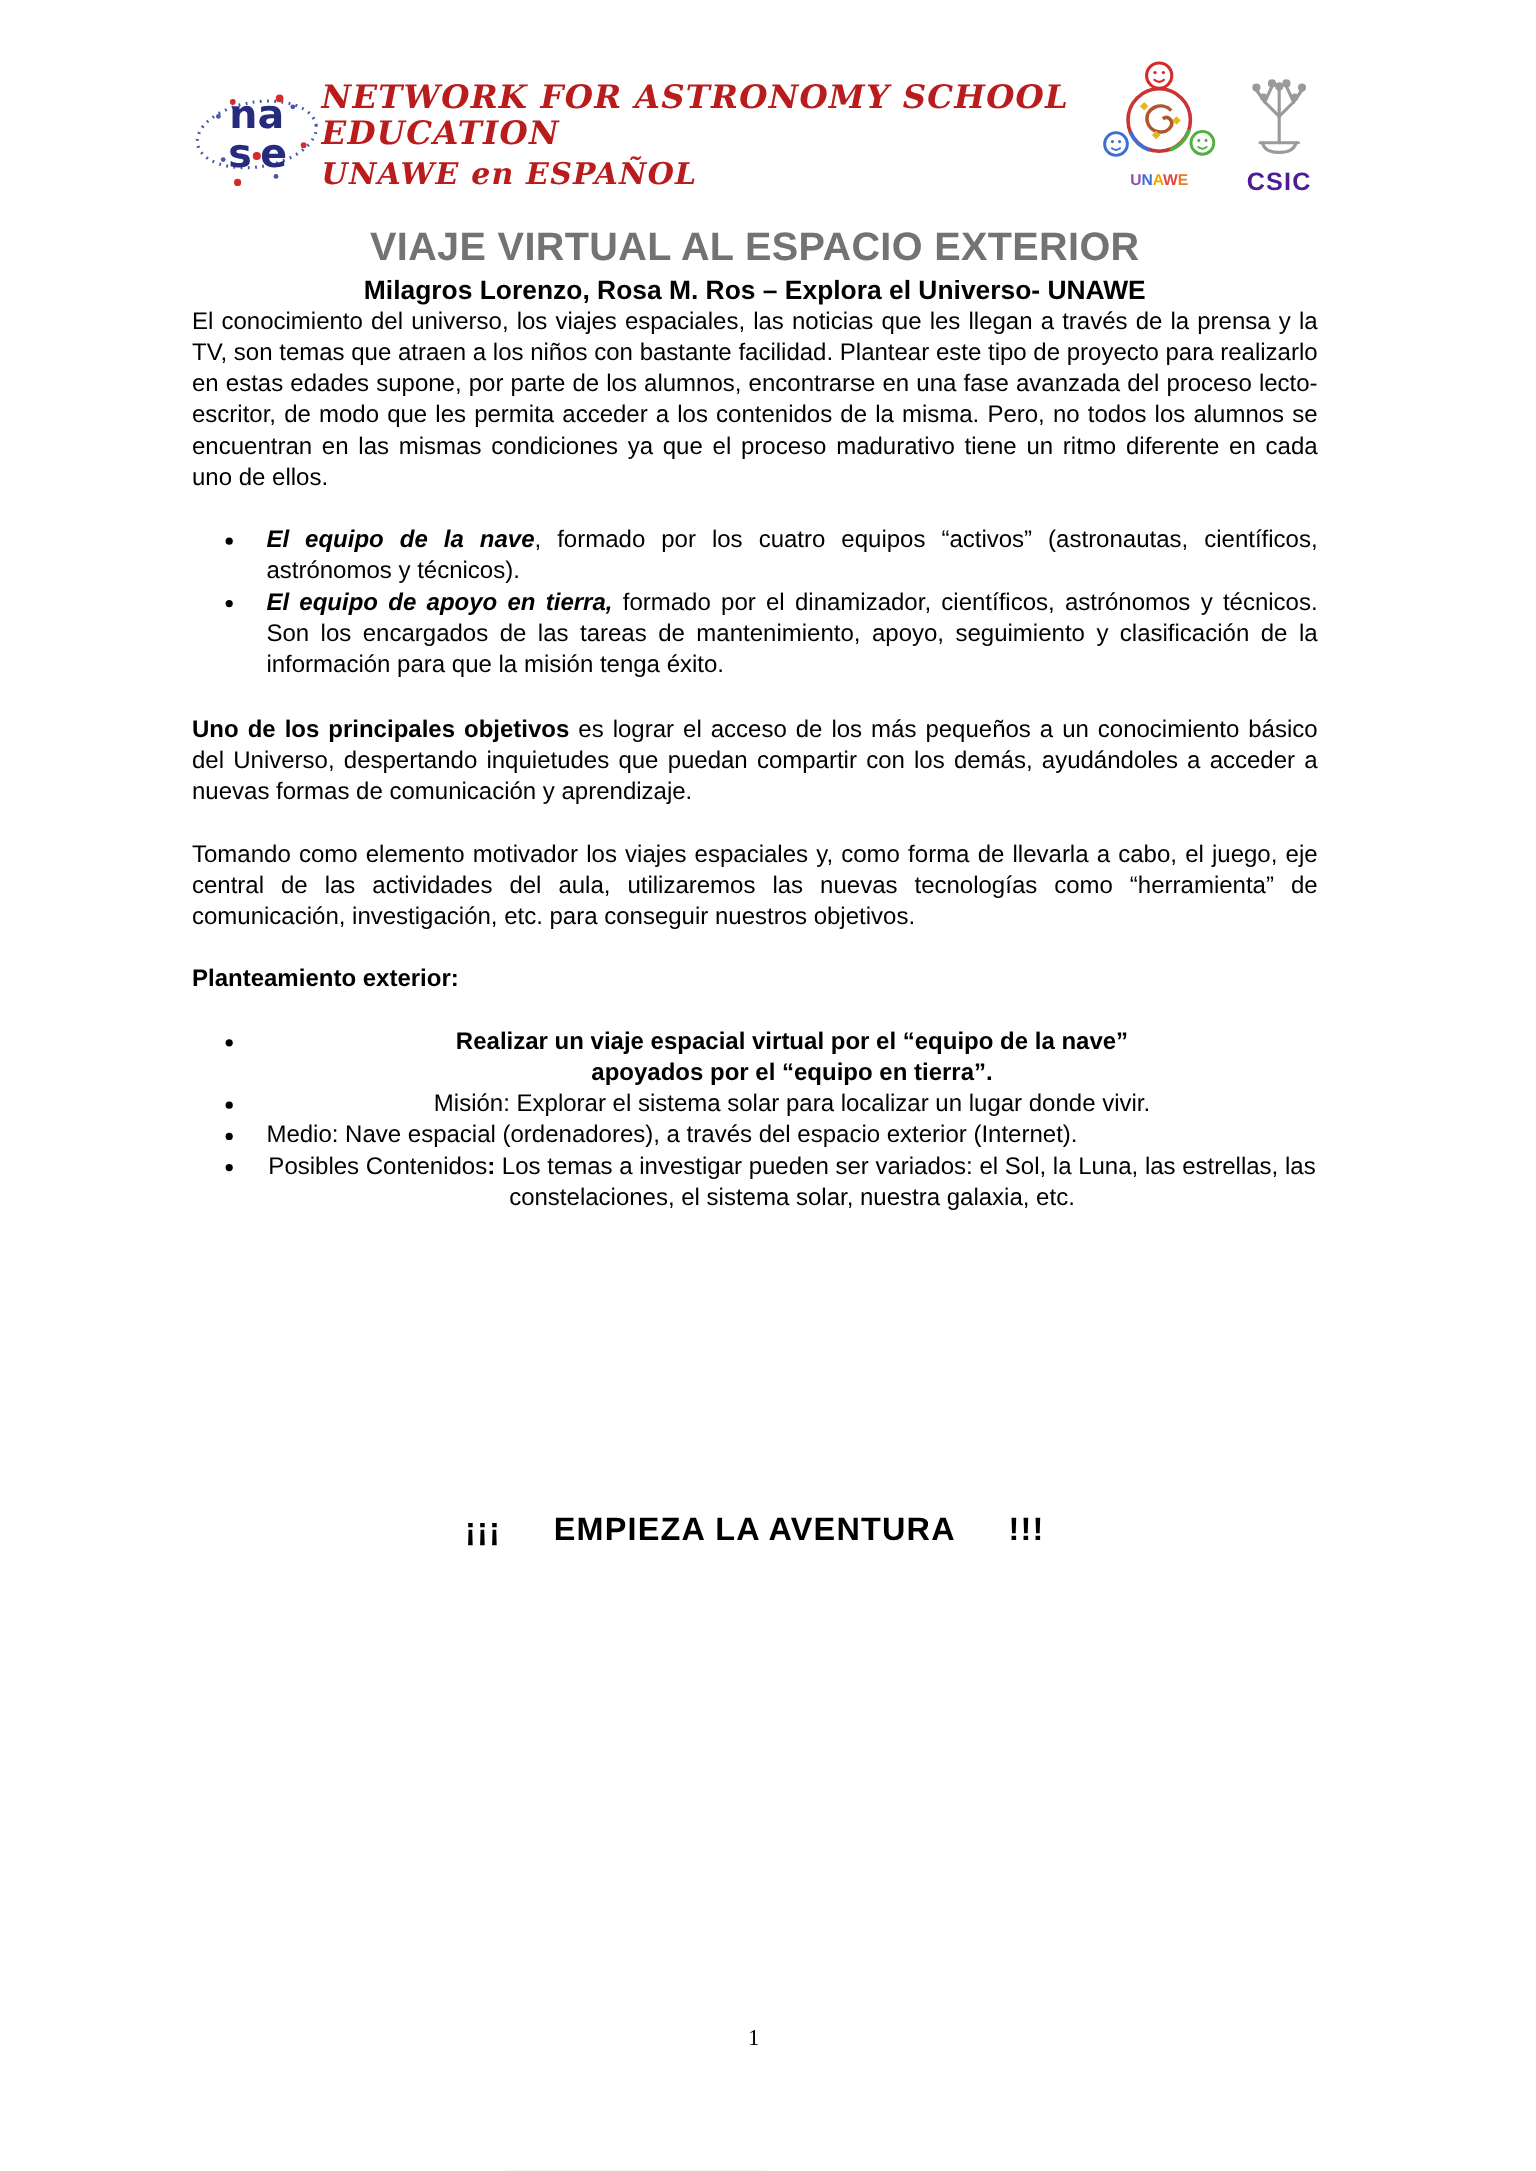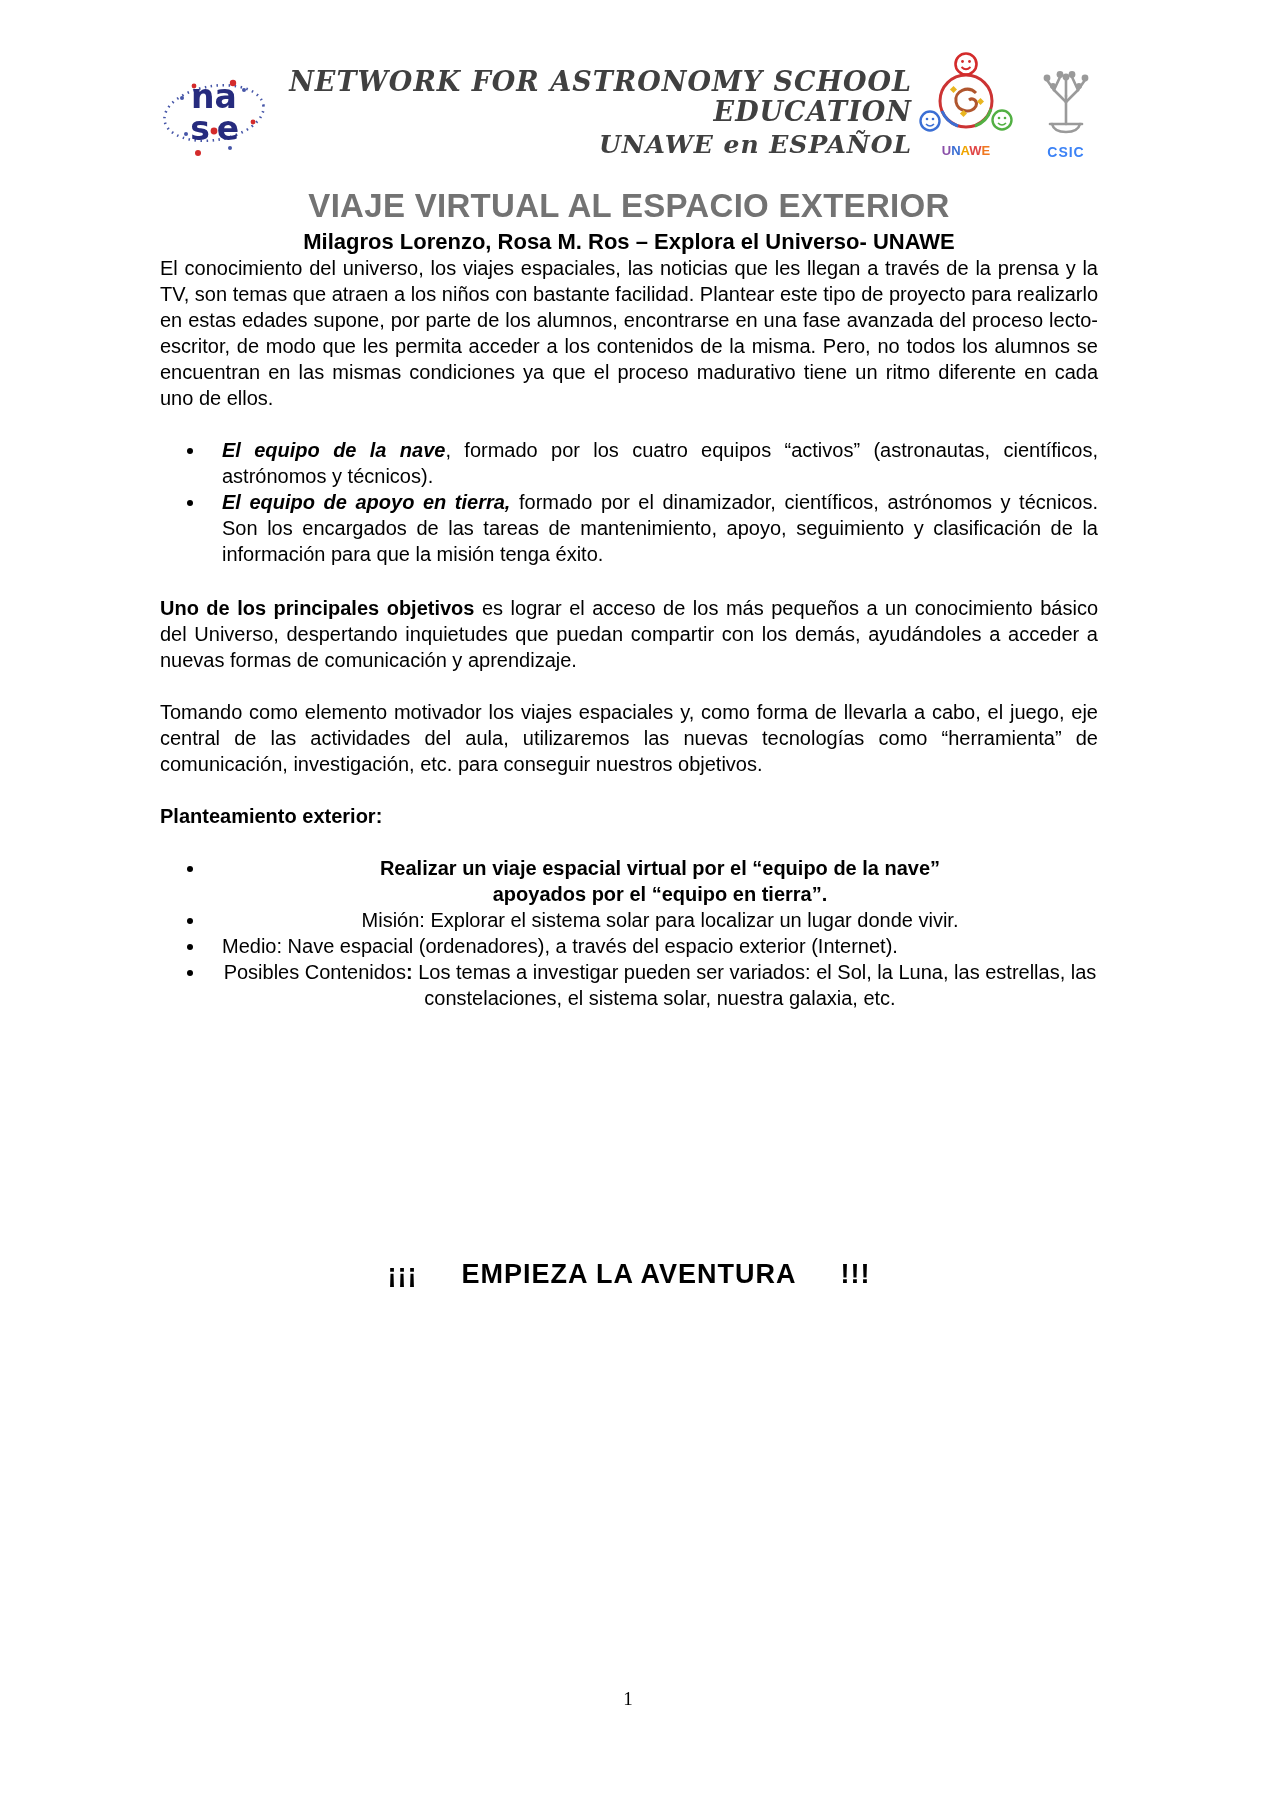--- a/index.html
+++ b/index.html
@@ -5,27 +5,27 @@
   html,body{margin:0;padding:0;background:#e8e8e8;}
   .page{
     width:1280px;height:1809px;background:#ffffff;margin:0 auto;
     box-sizing:border-box;padding:55px 182px 0 160px;position:relative;
     overflow:hidden;color:#000;
     font-family:"Liberation Sans","DejaVu Sans",sans-serif;
   }
   
   .hdr{display:flex;align-items:center;height:115px;}
   .logo{flex:0 0 auto;}
-  .hdr-script{flex:1 1 auto;text-align:right;color:#404040;
+  .hdr-script{flex:1 1 auto;text-align:left;color:#b91c1c;
     font-family:"DejaVu Serif","Liberation Serif",serif;font-style:italic;font-weight:bold;}
   .script1{font-size:27px;line-height:30px;letter-spacing:1px;}
   .script2{font-size:25px;line-height:28px;margin-top:4px;letter-spacing:1px;}
   .unawe-wrap{margin:0 20px 12px 6px;text-align:center;}
   .csic-wrap{text-align:center;}
-  .csic-label{color:#3b82f6;font-weight:bold;font-size:14px;letter-spacing:1px;margin-top:2px;
+  .csic-label{color:#4c1d95;font-weight:bold;font-size:21px;letter-spacing:1px;margin-top:2px;
     font-family:"Liberation Sans",sans-serif;}
   .unawe-svg-label{font:bold 13px "Liberation Sans",sans-serif;}
   .nase-letter{font:bold 33px "DejaVu Sans","Liberation Sans",sans-serif;fill:#262b7e;}
   
   .doc-title{text-align:center;color:#737373;font-weight:bold;font-size:33px;line-height:36px;
     margin-top:18px;letter-spacing:0.3px;}
   .doc-authors{text-align:center;font-weight:bold;font-size:22px;line-height:26px;margin-top:5px;}
   .section{ text-align:center;font-size:27px;line-height:30px;font-weight:bold;
     text-decoration:underline;margin:42px 0 22px;letter-spacing:0.3px;}
   

